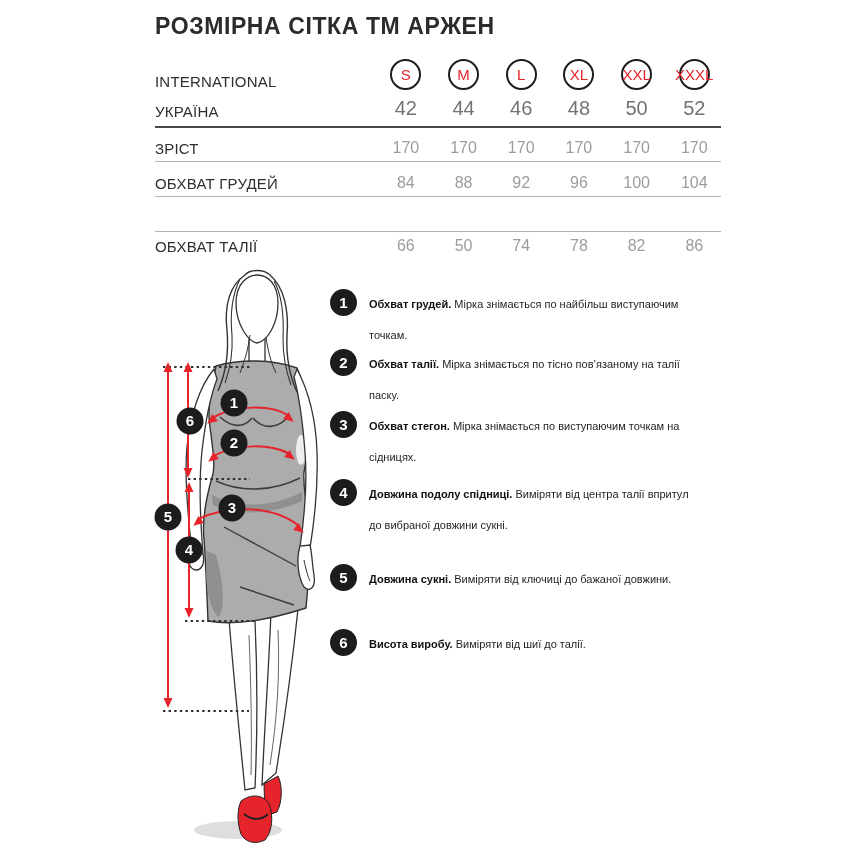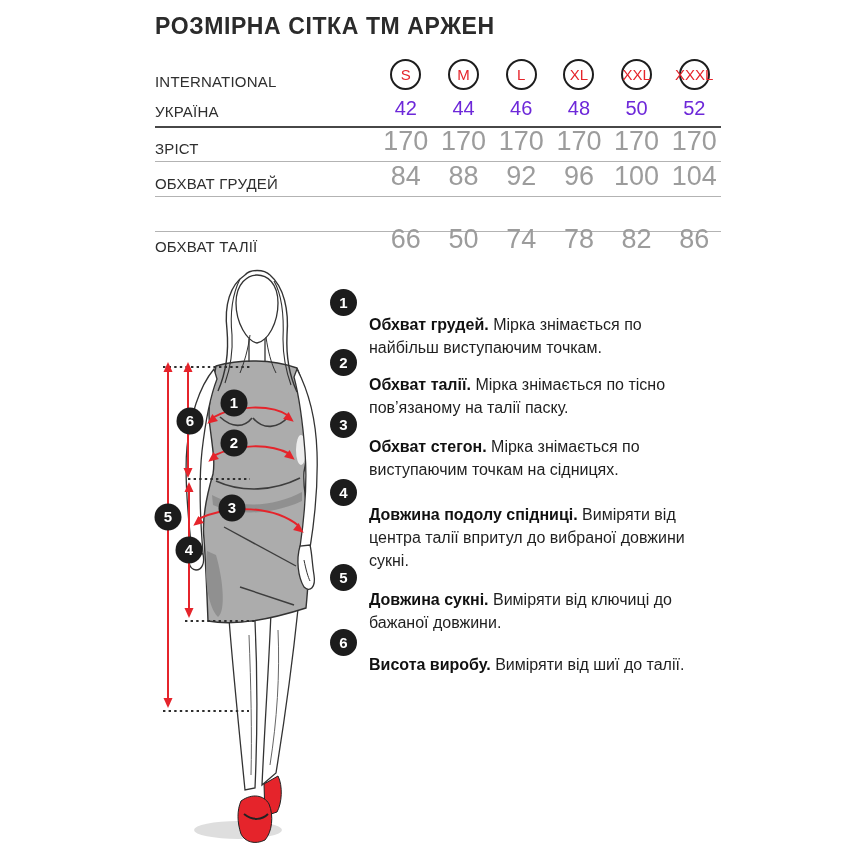--- a/index.html
+++ b/index.html
@@ -14,32 +14,32 @@
   .trow .cell{width:57.7px;text-align:center;display:flex;justify-content:center;align-items:center;}
   .row-intl{top:56px;height:34px;}
   .row-ua{top:96px;height:24px;}
   .row-m1{top:133px;height:24px;}
   .row-m2{top:167px;height:25px;}
   .row-m3{top:200px;height:24px;}
   .row-m4{top:230px;height:25px;}
   .size-circle{width:31px;height:31px;border:2px solid #1d1d1d;border-radius:50%;
                display:flex;align-items:center;justify-content:center;box-sizing:border-box;
                font-size:15px;color:#e5242b;white-space:nowrap;overflow:visible;}
-  .val-dark{font-size:20px;color:#6d28d9;}
-  .val-gray{font-size:27px;color:#9c9c9c;}
+  .val-dark{font-size:20px;color:#737373;}
+  .val-gray{font-size:16px;color:#9c9c9c;}
   .divider{position:absolute;left:155px;width:566px;}
   .div-dark{top:126px;border-top:2px solid #474747;}
   .div-light{border-top:1px solid #b3b3b3;}
   .d1{top:161px;} .d2{top:196px;} .d3{top:231px;}
   
   .legend-item{position:absolute;left:330px;width:392px;display:flex;align-items:flex-start;}
   .legend-num{flex:0 0 27px;width:27px;height:27px;border-radius:50%;background:#1c1c1c;
               color:#fff;font-size:15px;font-weight:700;display:flex;align-items:center;
               justify-content:center;margin-right:12px;}
-  .legend-text{font-size:16px;line-height:23px;color:#1f1f1f;width:330px;margin-top:24px;}
+  .legend-text{font-size:11px;line-height:31px;color:#1f1f1f;width:330px;}
   .legend-text b{font-weight:700;color:#111;}
   .li1{top:289px;} .li2{top:349px;} .li3{top:411px;}
   .li4{top:479px;} .li5{top:564px;} .li6{top:629px;}
   
   #figure-svg{position:absolute;left:150px;top:265px;width:185px;height:585px;}
   #figure-svg text{font-family:"Liberation Sans",sans-serif;font-weight:700;font-size:15px;}
 </style>
 </head>
 <body>
 

